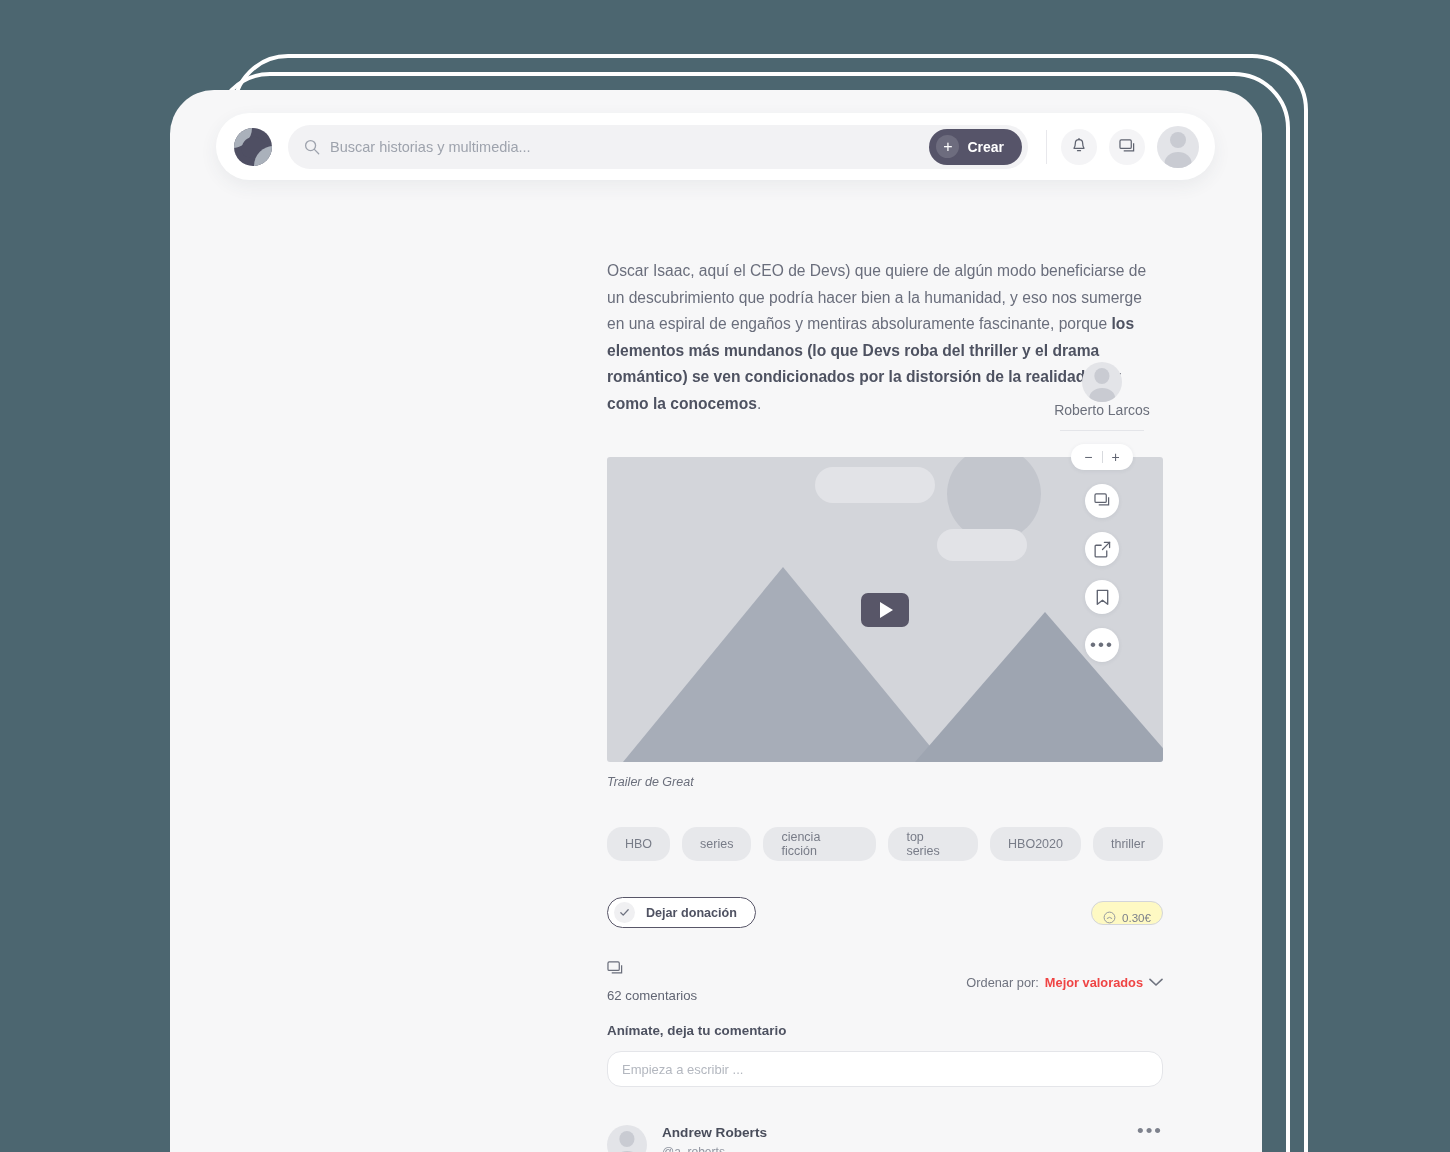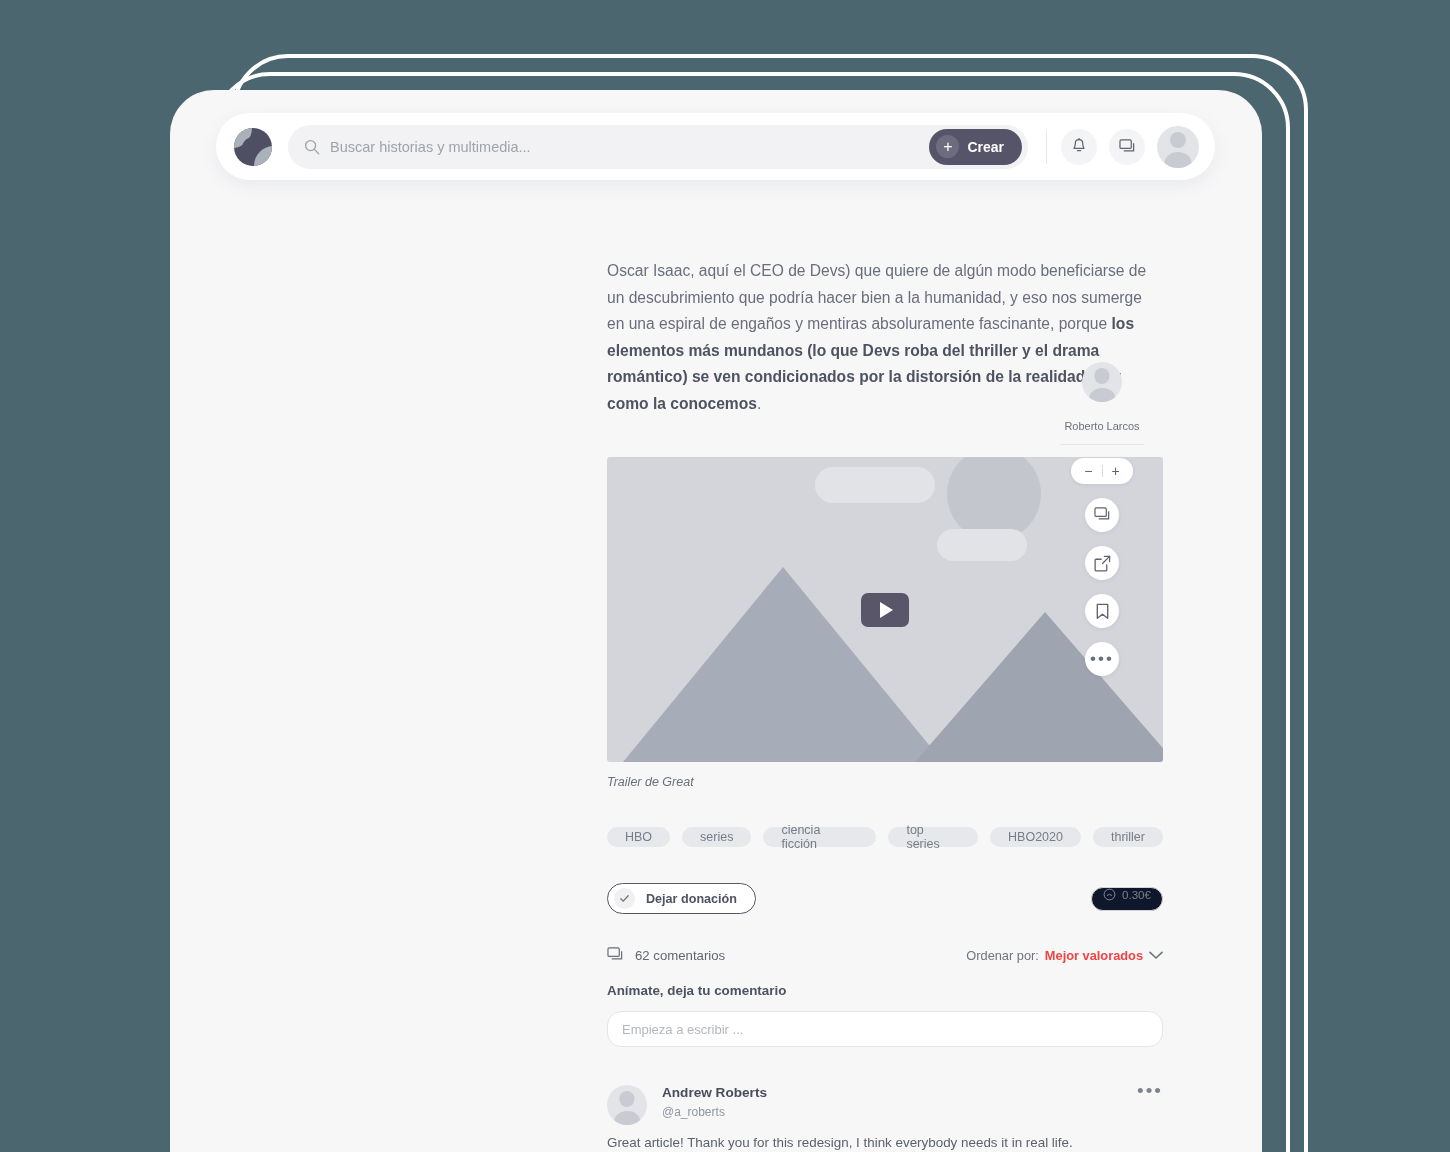--- a/index.html
+++ b/index.html
@@ -130,44 +130,44 @@
     display: flex; align-items: center; justify-content: center; cursor: pointer;
   }
   .play-tri {
     width: 0; height: 0; border-top: 8px solid transparent;
     border-bottom: 8px solid transparent; border-left: 13px solid #fff; margin-left: 3px;
   }
   .caption { margin-top: 13px; font-size: 12.5px; font-style: italic; color: #6b6f7c; }
 
   .tags { margin-top: 38px; display: flex; gap: 12px; }
   .tag {
-    height: 20px; padding: 4px 18px; border-radius: 15px; background: #e7e8eb;
+    height: 34px; padding: 4px 18px; border-radius: 15px; background: #e7e8eb;
     display: flex; align-items: center; font-size: 12.5px; color: #787c88; cursor: pointer;
   }
 
   .donate-row { margin-top: 36px; display: flex; align-items: center; justify-content: space-between; }
   .btn-donate {
     height: 31px; border: 1.4px solid #585668; border-radius: 16px; background: #fff;
     display: flex; align-items: center; gap: 11px; padding: 0 18px 0 6px;
     font-size: 12.6px; font-weight: bold; color: #4f5262; cursor: pointer;
     font-family: "Liberation Sans", sans-serif;
   }
   .check-circle {
     width: 21px; height: 21px; border-radius: 50%; background: #f0f0f2;
     display: flex; align-items: center; justify-content: center;
   }
   .coin-badge {
-    height: 24px; border: 1px solid #d3d5da; border-radius: 12px; background: #0f172a;
-    display: flex; align-items: flex-start; gap: 6px; padding: 0 11px;
+    height: 24px; border: 1px solid #d3d5da; border-radius: 12px; background: #fef9c3;
+    display: flex; align-items: flex-end; gap: 6px; padding: 0 11px;
     font-size: 11.6px; color: #7b7f8b;
   }
 
   
   .cmt-head { margin-top: 33px; display: flex; align-items: center; justify-content: space-between; }
-  .cmt-count { display: flex; align-items: flex-end; gap: 11px; font-size: 13.2px; color: #616573; }
+  .cmt-count { display: flex; align-items: flex-start; gap: 11px; font-size: 13.2px; color: #616573; flex-direction: column; }
   .sort { display: flex; align-items: center; gap: 6px; font-size: 12.8px; color: #6f737f; cursor: pointer; justify-content: flex-end; }
   .sort b { color: #ef4444; font-weight: bold; }
 
   .cmt-prompt { margin-top: 20px; font-size: 13.4px; color: #4e5261; font-weight: bold; }
   .cmt-box {
     margin-top: 13px; width: 556px; height: 36px; background: #fff;
     border: 1px solid #e4e5e9; border-radius: 14px; padding: 0 14px;
     font-size: 13px; color: #9ea3ad; outline: 0;
     font-family: "Liberation Sans", sans-serif;
   }
@@ -177,21 +177,21 @@
   .c-head { display: flex; align-items: flex-start; }
   .c-meta { margin-left: 15px; flex: 1 1 auto; }
   .c-name { font-size: 13.6px; font-weight: bold; color: #494d5b; }
   .c-handle { font-size: 12px; color: #9196a1; margin-top: 5px; }
   .dots { font-size: 19px; letter-spacing: 2px; color: #7e828d; cursor: pointer; line-height: 12px; }
   .c-body { margin-top: 8px; font-size: 13.4px; line-height: 19px; color: #5d616e; }
 
   
   .rail { position: absolute; left: 1050px; top: 362px; width: 104px; display: flex; flex-direction: column; align-items: center; }
   .rail-avatar { width: 40px; height: 40px; }
-  .rail-name { margin-top: 18px; font-size: 11px; color: #6c707c; white-space: nowrap; }
+  .rail-name { margin-top: 0; font-size: 14px; color: #6c707c; white-space: nowrap; }
   .rail-sep { margin-top: 12px; width: 84px; height: 1px; background: #e4e5e9; }
   .stepper {
     margin-top: 13px; width: 62px; height: 26px; background: #fff; border-radius: 13px;
     display: flex; align-items: center; justify-content: center; gap: 9px;
     box-shadow: 0 1px 4px rgba(60,70,90,.09); font-size: 14px; color: #5f6370;
   }
   .stepper .bar { width: 1px; height: 12px; background: #d8dade; }
   .stepper span { cursor: pointer; }
   .rail-btn {
     margin-top: 14px; width: 34px; height: 34px; border-radius: 50%; background: #fff;

